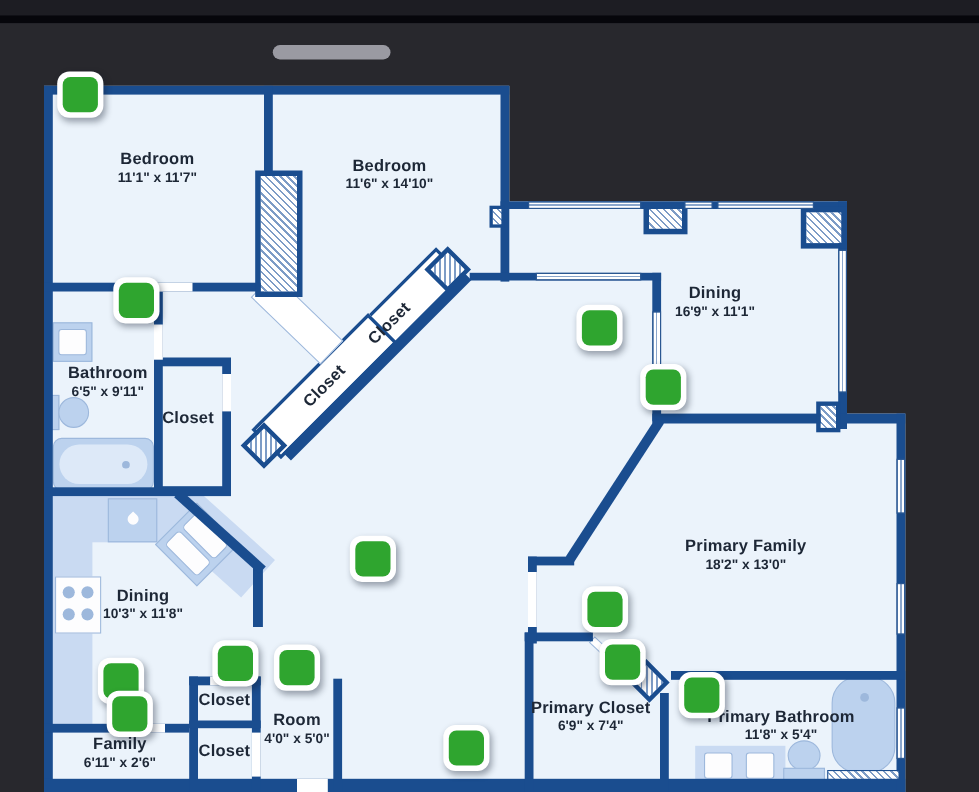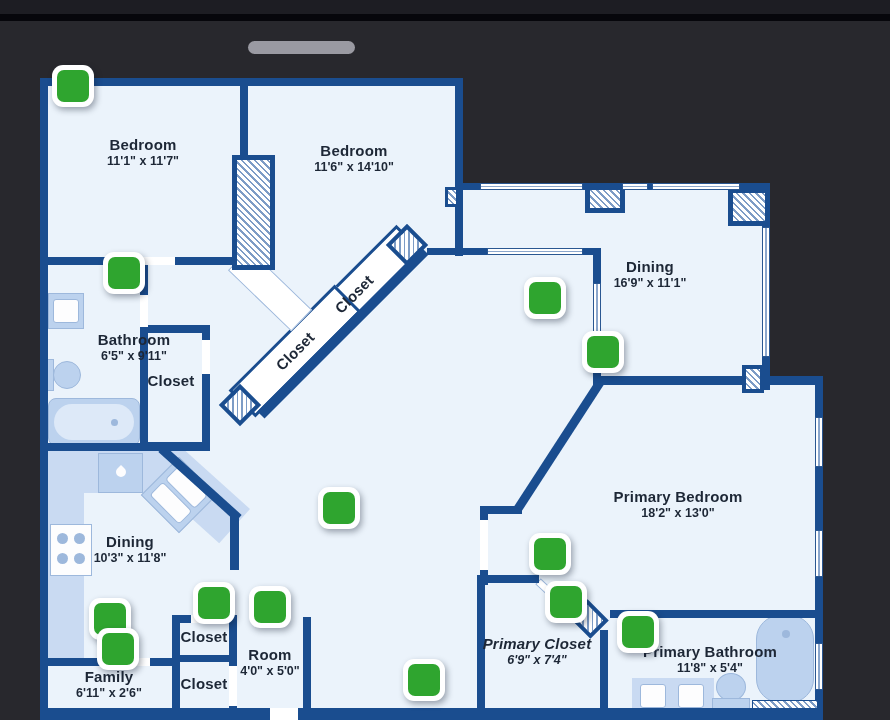--- a/index.html
+++ b/index.html
@@ -165,42 +165,42 @@
         <div class="rdims">11'1" x 11'7"</div>
       </div>
       <div class="room-label" style="left: 314px; top: 80px;">
         <div class="rname">Bedroom</div>
         <div class="rdims">11'6" x 14'10"</div>
       </div>
       <div class="room-label" style="left: 610px; top: 196px;">
         <div class="rname">Dining</div>
         <div class="rdims">16'9" x 11'1"</div>
       </div>
-      <div class="room-label" style="left: 58px; top: 269px; margin-left: 36px;">
+      <div class="room-label" style="left: 58px; top: 269px;">
         <div class="rname">Bathroom</div>
         <div class="rdims">6'5" x 9'11"</div>
       </div>
       <div class="room-label" style="left: 131px; top: 302px;">
         <div class="rname">Closet</div>
       </div>
       <div class="room-label" style="left: 314px; top: 216px; transform: translate(-50%, -50%) rotate(-45deg); font-size: 14px;">
         <div class="rname">Closet</div>
       </div>
       <div class="room-label" style="left: 255px; top: 273px; transform: translate(-50%, -50%) rotate(-45deg); font-size: 14px;">
         <div class="rname">Closet</div>
       </div>
       <div class="room-label" style="left: 638px; top: 426px;">
-        <div class="rname">Primary Bedroom</div>
+        <div class="rname">Primary Family</div>
         <div class="rdims">18'2" x 13'0"</div>
       </div>
       <div class="room-label" style="left: 90px; top: 471px;">
         <div class="rname">Dining</div>
         <div class="rdims">10'3" x 11'8"</div>
       </div>
-      <div class="room-label" style="left: 497px; top: 573px; font-style: italic;">
+      <div class="room-label" style="left: 497px; top: 573px;">
         <div class="rname">Primary Closet</div>
         <div class="rdims">6'9" x 7'4"</div>
       </div>
       <div class="room-label" style="left: 670px; top: 581px;">
         <div class="rname">Primary Bathroom</div>
         <div class="rdims">11'8" x 5'4"</div>
       </div>
       <div class="room-label" style="left: 230px; top: 584px;">
         <div class="rname">Room</div>
         <div class="rdims">4'0" x 5'0"</div>

